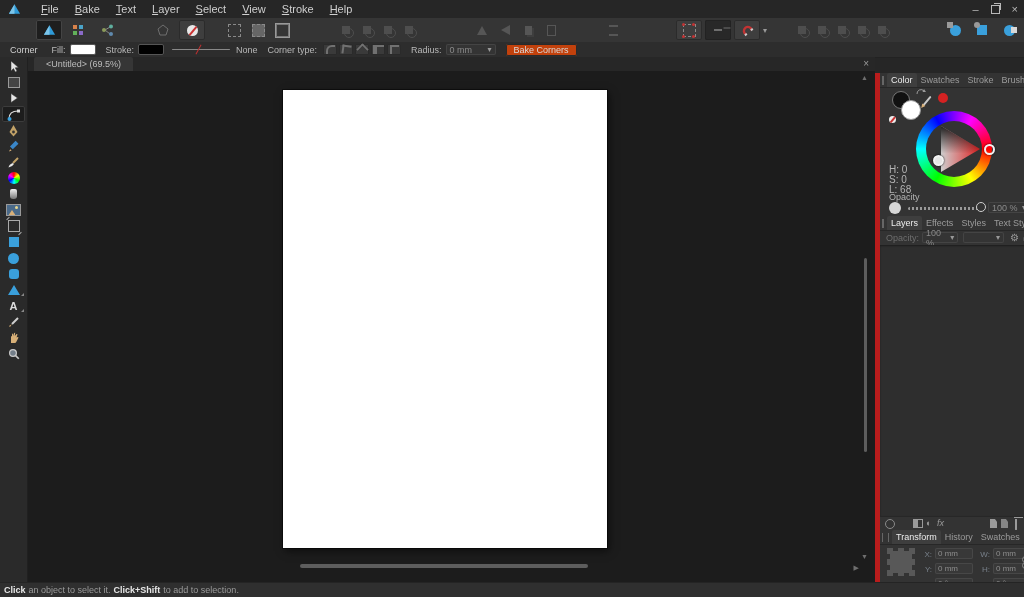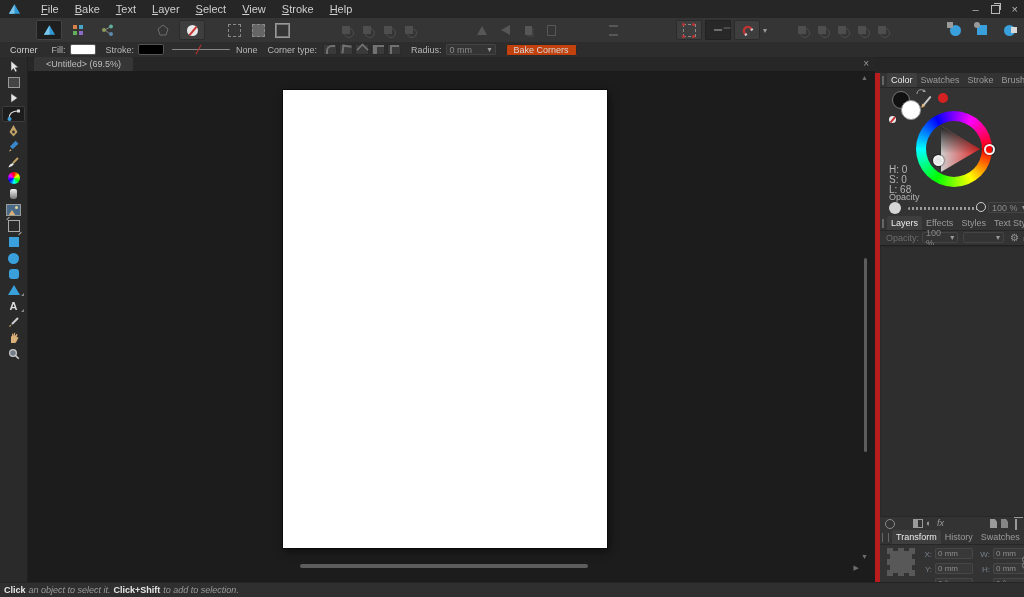--- a/index.html
+++ b/index.html
@@ -125,21 +125,21 @@
   .tf-in{position:absolute;height:11px;background:#383838;box-shadow:0 0 0 1px #474747 inset;border-radius:2px;
          color:#8e8e8e;font-size:8px;display:flex;align-items:center;padding:0 3px;box-sizing:border-box;}
   .tf-in .caret{margin-left:auto;font-size:7px;color:#777;}
   .linkchain{position:absolute;left:142px;top:483px;width:5px;height:5px;border:1px solid #888;border-radius:50%;}
   .linkchain::after{content:"";position:absolute;left:-1px;top:5px;width:5px;height:5px;border:1px solid #888;border-radius:50%;}
 
   
   .statusbar{position:absolute;left:0;top:582px;width:1024px;height:15px;background:#2f2f2f;border-top:1px solid #242424;
              display:flex;align-items:center;font-size:9px;color:#9a9a9a;padding-left:4px;box-sizing:border-box;}
   .statusbar b{color:#e6e6e6;margin-right:3px;}
-  .statusbar span{margin-right:3px;font-style:italic;}
+  .statusbar span{margin-right:3px;}
 </style>
 </head>
 <body>
 
 <div id="app">
 
   <div class="menubar">
     <svg class="app-logo" viewBox="0 0 14 12">
       <polygon points="1,11 7,1 13,11" fill="#2f9bd8"></polygon>
         <polygon points="1,11 7,1 7,11" fill="#7cc4e8"></polygon>

